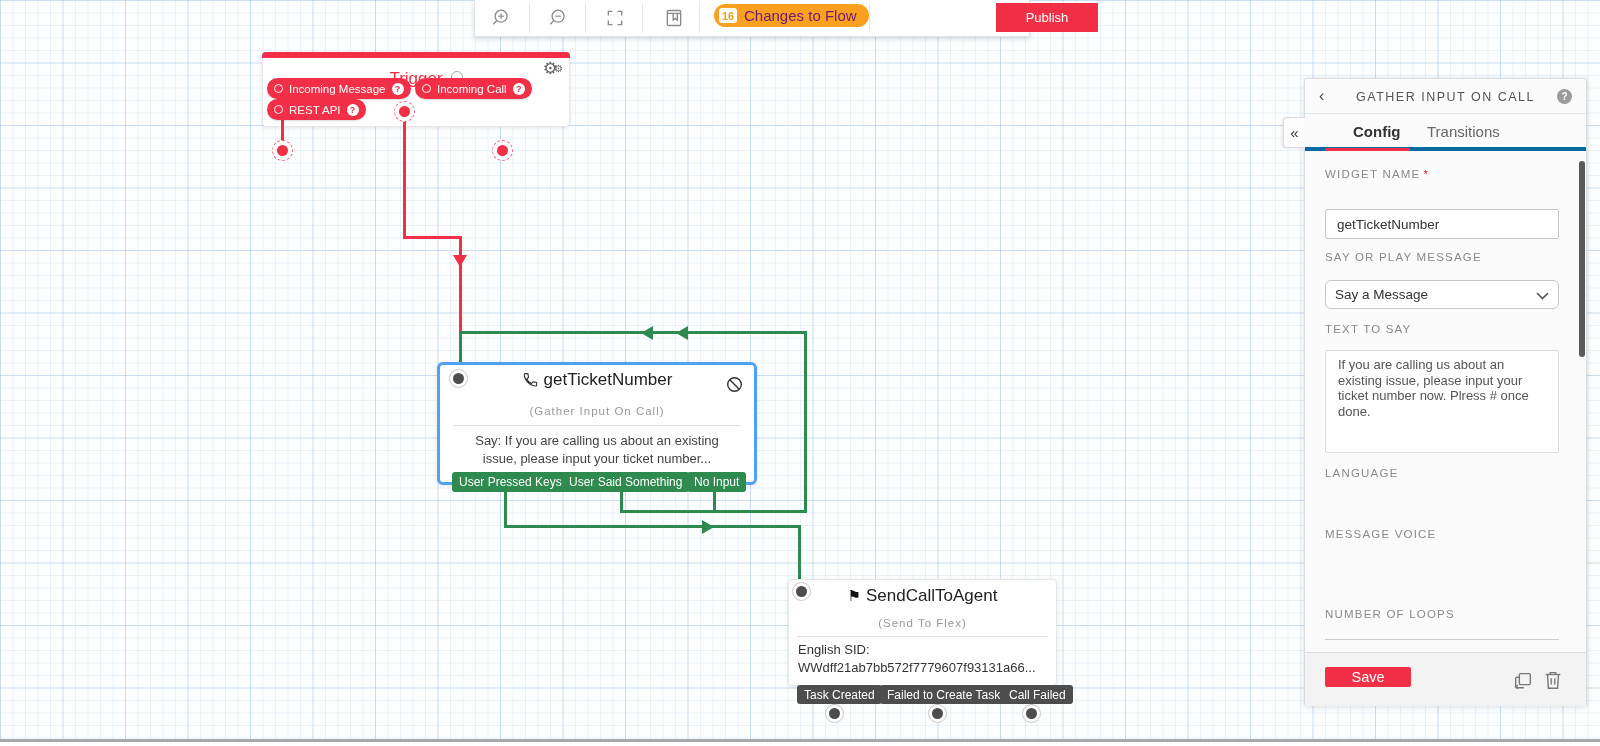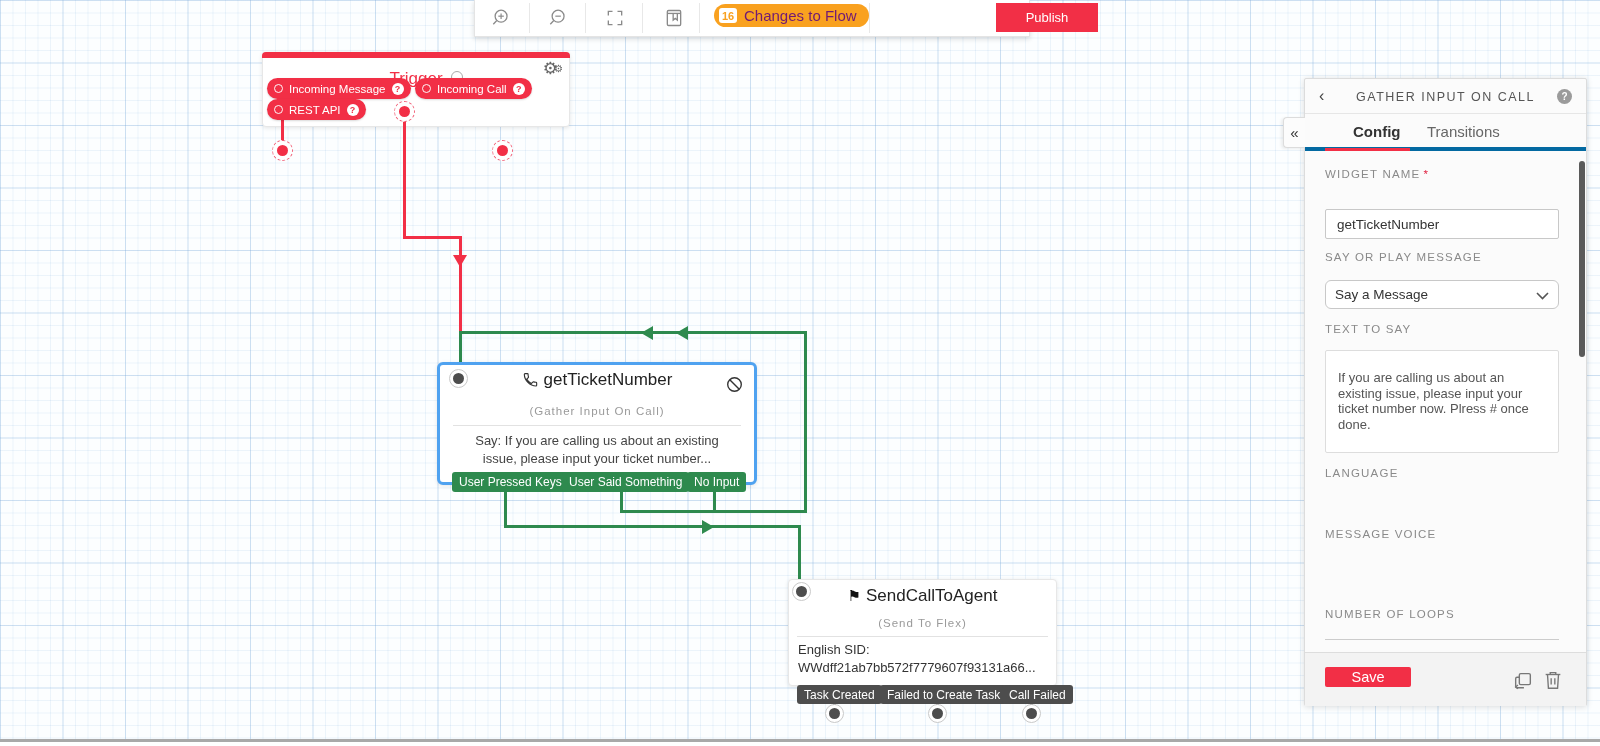--- a/index.html
+++ b/index.html
@@ -110,21 +110,21 @@
 
   .f-label { position:absolute; left:20px; font-size:11.5px; color:#8a8a8a; letter-spacing:1.2px; }
   .f-label .req { color:#E02040; margin-left:3px; }
   .f-input { position:absolute; left:20px; width:234px; height:30px; background:#fff; border:1px solid #c8c8c8;
     border-radius:2px; font-size:13.5px; color:#333; display:flex; align-items:center; padding:0 11px; cursor:text; }
   .f-select { position:absolute; left:20px; width:234px; height:30px; background:#fff; border:1px solid #c8c8c8;
     border-radius:6px; font-size:13.5px; color:#333; display:flex; align-items:center; padding:0 9px; cursor:pointer; }
   .f-select .chev { position:absolute; right:9px; top:11px; }
   .f-select .val { white-space:nowrap; overflow:hidden; }
   #ta-text { position:absolute; left:20px; width:234px; height:103px; background:#fff; border:1px solid #ddd;
-    border-radius:2px; font-size:13px; color:#555; line-height:15.5px; padding:19px 10px 0 12px; cursor:text; overflow:hidden; }
+    border-radius:2px; font-size:13px; color:#555; line-height:15.5px; padding:6px 10px 0 12px; cursor:text; overflow:hidden; }
   #loops-line { position:absolute; left:20px; width:234px; height:1px; background:#ccc; }
 
   #panel-footer { position:absolute; left:0; top:573px; width:281px; height:54px; background:#f3f3f3; border-top:1px solid #ddd; }
   #save-btn { position:absolute; left:20px; top:14px; width:86px; height:20px; background:#F22F46; color:#fff;
     font-size:14.5px; border:none; border-radius:2px; cursor:pointer; display:flex; align-items:center; justify-content:center; }
   .foot-icon { position:absolute; top:16px; width:22px; height:22px; cursor:pointer; }
   #scroll-thumb { position:absolute; left:274px; top:82px; width:6px; height:196px; background:#5a5a5a; border-radius:3px; cursor:pointer; }
 </style>
 </head>
 <body>

